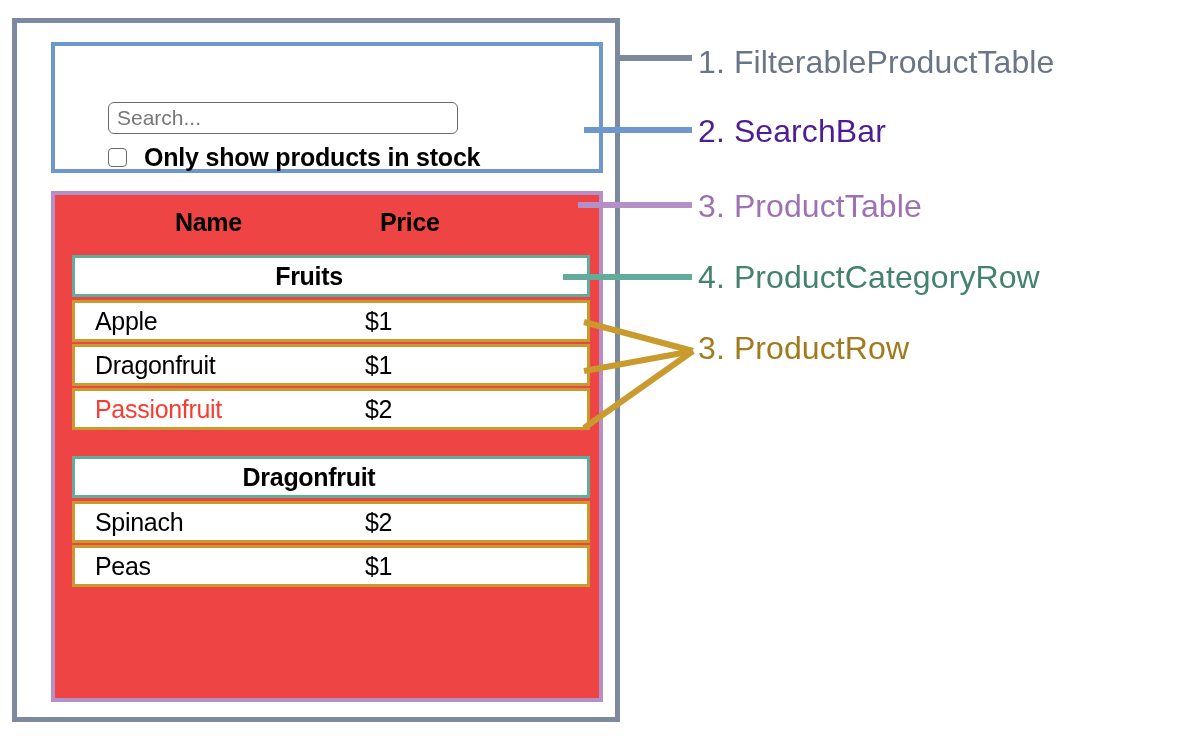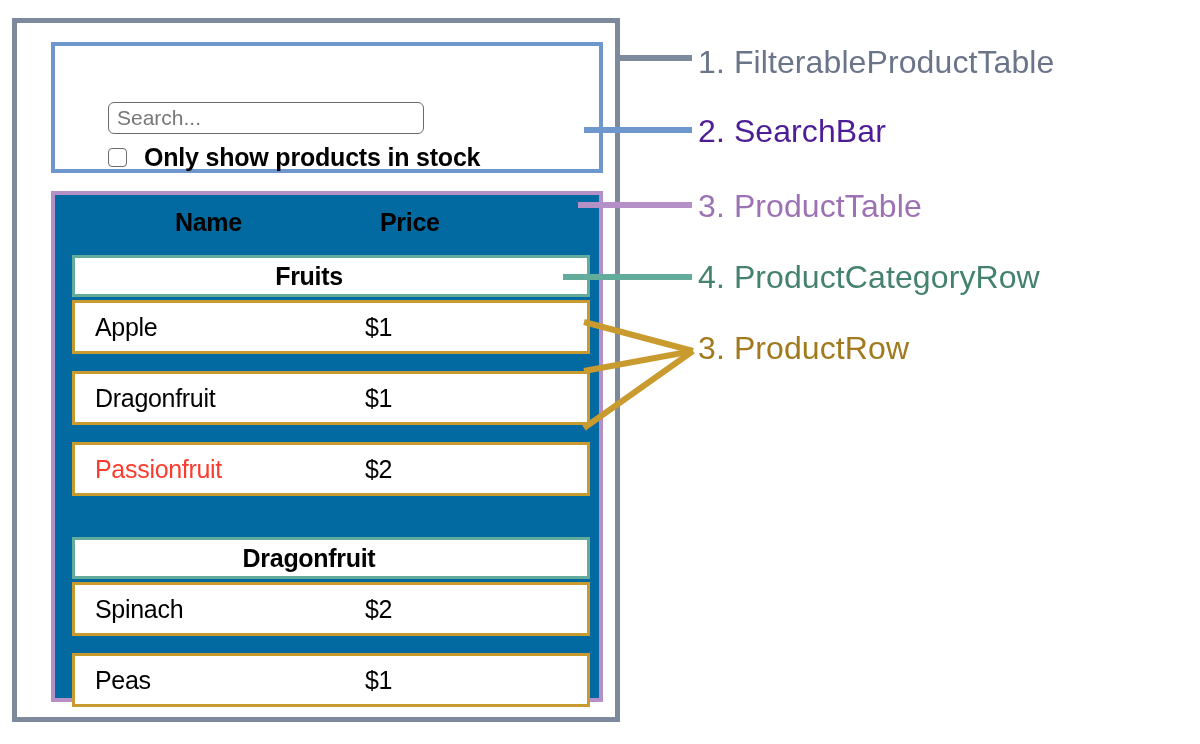--- a/index.html
+++ b/index.html
@@ -38,21 +38,21 @@
     height: 131px;
     box-sizing: border-box;
     border: 4px solid #6e97ce;
     background: #ffffff;
   }
 
   #search-input {
     position: absolute;
     left: 53px;
     top: 56px;
-    width: 316px;
+    width: 350px;
     height: 32px;
     box-sizing: border-box;
     border: 1.5px solid #6b6b6b;
     border-radius: 6px;
     background: #ffffff;
     font-family: "Liberation Sans", sans-serif;
     font-size: 21px;
     color: #111111;
     padding: 0 8px;
     outline: none;
@@ -91,21 +91,21 @@
   
 
   #product-table {
     position: absolute;
     left: 34px;
     top: 168px;
     width: 552px;
     height: 511px;
     box-sizing: border-box;
     border: 4px solid #b490c6;
-    background: #0369a1;
+    background: #ef4444;
   }
 
   #table-header {
     position: absolute;
     left: 0;
     top: 13px;
     width: 100%;
     height: 34px;
   }
   .th {
@@ -140,25 +140,25 @@
     font-size: 25px;
     font-weight: bold;
     color: #000000;
     letter-spacing: -0.3px;
     position: relative;
     left: -22px;
   }
 
   .product-row {
     box-sizing: border-box;
-    height: 54px;
+    height: 42px;
     border: 3.5px solid #c99a2e;
     background: #ffffff;
     position: relative;
-    margin-bottom: 17px;
+    margin-bottom: 2px;
     text-align: center;
   }
   .product-row .cell-name {
     position: absolute;
     left: 20px;
     top: 50%;
     transform: translateY(-50%);
     font-size: 25px;
     color: #000000;
     letter-spacing: -0.3px;

